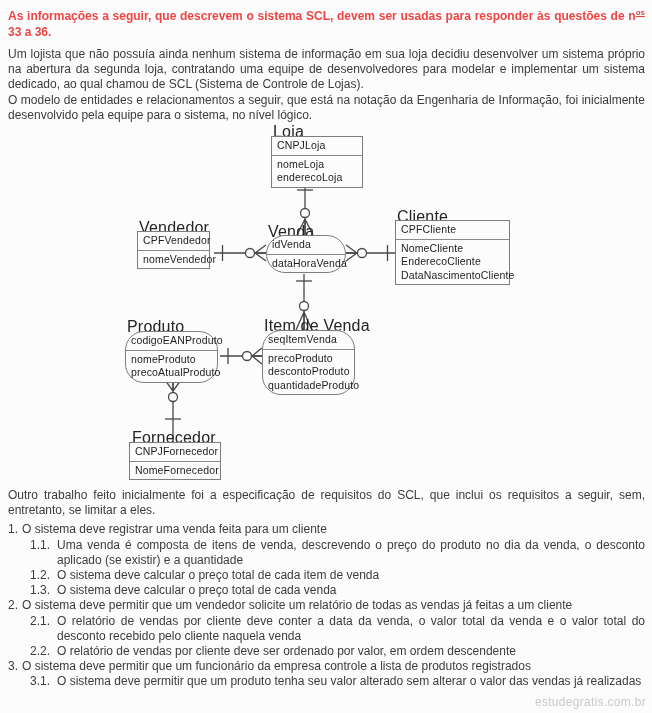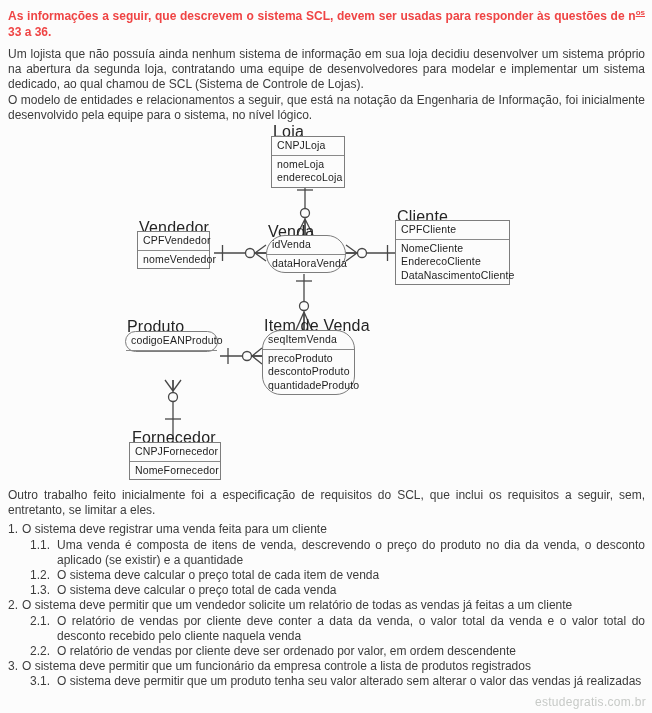--- a/index.html
+++ b/index.html
@@ -99,21 +99,21 @@
         <line x1="173" y1="257" x2="173" y2="319"></line>
         <path d="M173,268 L165,257 M173,268 L173,257 M173,268 L181,257"></path>
         <circle cx="173" cy="274" r="4.5" fill="#fcfcfc"></circle>
         <line x1="165" y1="296" x2="181" y2="296"></line>
       </g>
     </g>
   </svg>
 
   <div class="entity">
     <div class="entity-label" style="left:273px;top:0px">Loja</div>
-    <div class="entity-box" style="left:271px;top:13px;width:74px">
+    <div class="entity-box" style="left:271px;top:13px;width:92px">
       <div class="ekey">
           <div class="eline">CNPJLoja</div>
         </div>
       <div class="eattrs">
         <div class="eline">nomeLoja</div>
         <div class="eline">enderecoLoja</div>
       </div>
     </div>
   </div>
 
@@ -154,20 +154,24 @@
       </div>
     </div>
   </div>
 
   <div class="entity">
     <div class="entity-label" style="left:127px;top:195px">Produto</div>
     <div class="entity-box rounded" style="left:125px;top:208px;width:93px">
       <div class="ekey">
           <div class="eline">codigoEANProduto</div>
         </div>
+      <div class="eattrs">
+        <div class="eline">nomeProduto</div>
+        <div class="eline">precoAtualProduto</div>
+      </div>
     </div>
   </div>
 
   <div class="entity">
     <div class="entity-label" style="left:264px;top:194px">Item de Venda</div>
     <div class="entity-box rounded" style="left:262px;top:207px;width:93px">
       <div class="ekey">
           <div class="eline">seqItemVenda</div>
         </div>
       <div class="eattrs">

